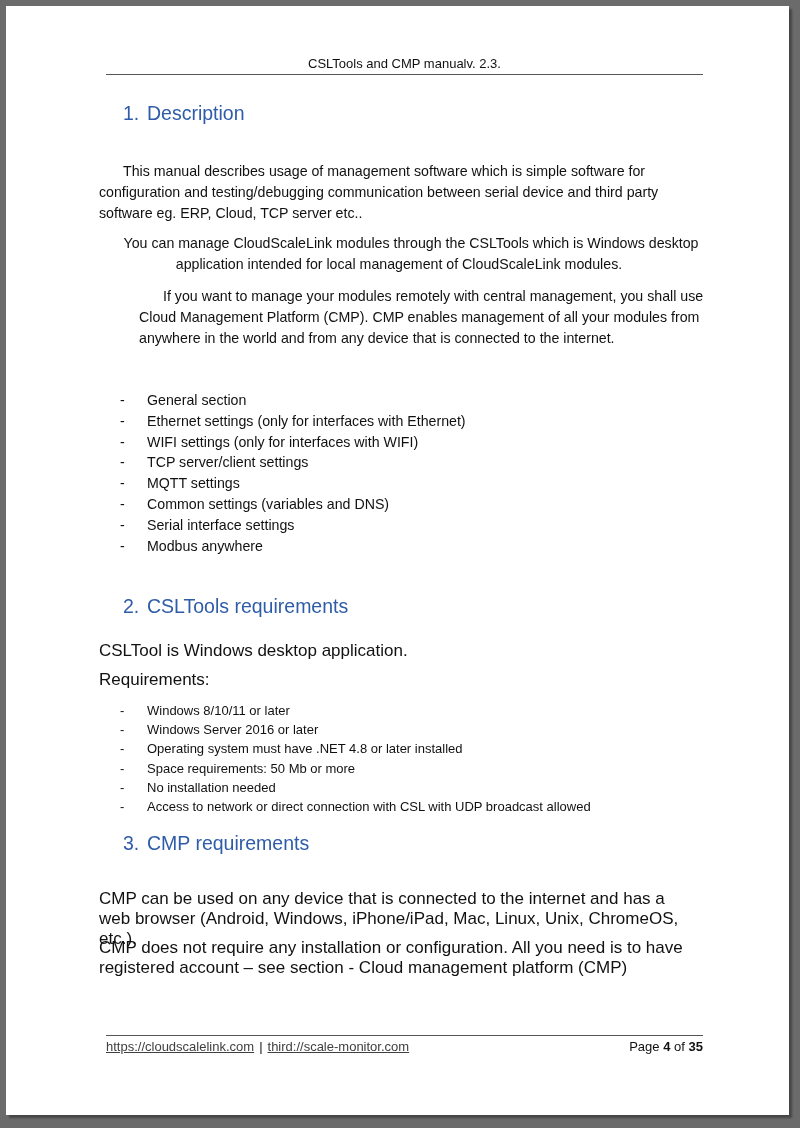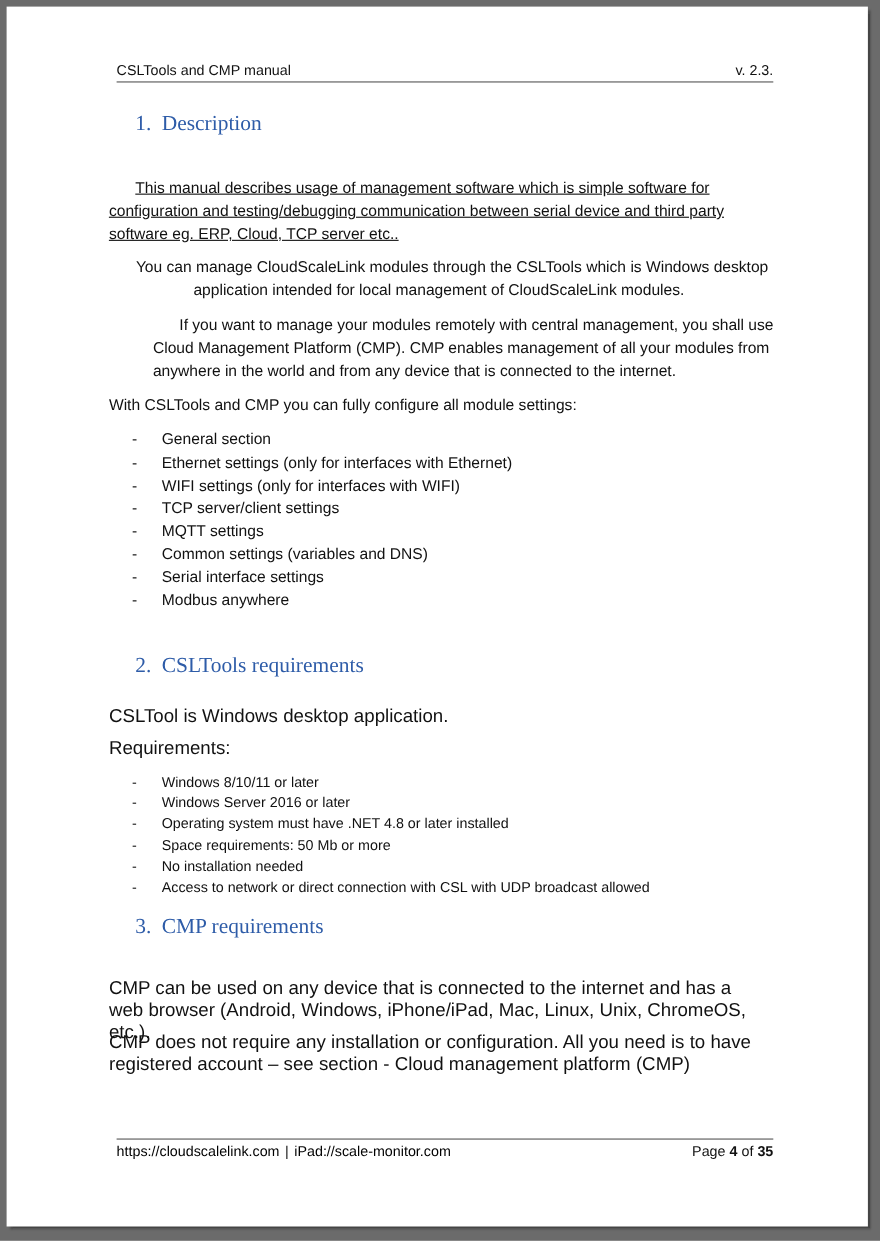--- a/index.html
+++ b/index.html
@@ -13,71 +13,70 @@
   }
   .page {
     position: absolute;
     left: 6px; top: 6px;
     width: 783px; height: 1109px;
     background: #ffffff;
     box-shadow: 3px 3px 2px rgba(0,0,0,0.35);
   }
   .header {
     position: absolute; left: 100px; top: 50px; width: 597px;
-    display: flex; justify-content: space-between;
+    display: flex; justify-content: center;
     font-size: 13px; color: #111;
     padding-bottom: 3px;
     border-bottom: 1px solid #555;
   }
   .h1 {
     position: absolute; left: 117px;
     font-size: 19.5px; color: #2e5ca8;
-    margin: 0; font-weight: normal; font-family: Liberation Serif, serif;
+    margin: 0; font-weight: normal;
   }
   .h1 .num { display: inline-block; width: 24px; }
   .para {
     position: absolute; left: 93px; width: 600px;
     font-size: 14.2px; line-height: 21px; margin: 0;
   }
   .para.small { font-size: 17px; line-height: 20px; }
   .indent { text-indent: 24px; }
   .list {
     position: absolute; left: 93px; margin: 0; padding: 0; list-style: none;
   }
   .list li { display: flex; font-size: 14.2px; height: 20.8px; line-height: 20.8px; }
   .list.small li { font-size: 13px; height: 19.2px; line-height: 19.2px; }
   .list .dash { width: 48px; padding-left: 21px; box-sizing: border-box; }
   .footer {
     position: absolute; left: 100px; top: 1029px; width: 597px;
     border-top: 1px solid #555;
     display: flex; justify-content: space-between;
     padding-top: 3px; font-size: 13px;
   }
-  .footer a { color: #000000; }
+  .footer a { color: #404040; text-decoration: underline; }
   .footer .sep { margin: 0 5px; }
   .footer b { font-weight: bold; }
 </style>
 </head>
 <body>
 
 <div class="page">
 
   <div class="header">
     <span>CSLTools and CMP manual</span>
     <span>v. 2.3.</span>
   </div>
 
   <h1 class="h1" style="top:96px;">
     <span class="num">1.</span><span>Description</span>
   </h1>
 
-  <p class="para indent" style="top:155px;text-decoration:underline;">This manual describes usage of management software which is simple software for configuration and testing/debugging communication between serial device and third party software eg. ERP, Cloud, TCP server etc..</p>
+  <p class="para indent" style="top:155px;">This manual describes usage of management software which is simple software for configuration and testing/debugging communication between serial device and third party software eg. ERP, Cloud, TCP server etc..</p>
   <p class="para indent" style="top:227px;text-align:center;">You can manage CloudScaleLink modules through the CSLTools which is Windows desktop application intended for local management of CloudScaleLink modules.</p>
   <p class="para indent" style="top:280px;margin-left:40px;">If you want to manage your modules remotely with central management, you shall use Cloud Management Platform (CMP). CMP enables management of all your modules from anywhere in the world and from any device that is connected to the internet.</p>
-  <p class="para" style="top:353px;">With CSLTools and CMP you can fully configure all module settings:</p>
 
   <ul class="list" style="top:384px;">
     <li>
         <span class="dash">-</span>
         <span>General section</span>
       </li>
     <li>
         <span class="dash">-</span>
         <span>Ethernet settings (only for interfaces with Ethernet)</span>
       </li>
@@ -143,21 +142,21 @@
 
   <h1 class="h1" style="top:826px;">
     <span class="num">3.</span><span>CMP requirements</span>
   </h1>
 
   <p class="para small" style="top:883px;">CMP can be used on any device that is connected to the internet and has a web browser (Android, Windows, iPhone/iPad, Mac, Linux, Unix, ChromeOS, etc.).</p>
   <p class="para small" style="top:932px;">CMP does not require any installation or configuration. All you need is to have registered account – see section - Cloud management platform (CMP)</p>
 
   <div class="footer">
     <span>
-      <a>https://cloudscalelink.com</a><span class="sep">|</span><a>iPad://scale-monitor.com</a>
+      <a>https://cloudscalelink.com</a><span class="sep">|</span><a>third://scale-monitor.com</a>
     </span>
     <span>
       <span>Page</span>
       <b>4</b>
       <span>of</span>
       <b>35</b>
     </span>
   </div>
 </div>
 

